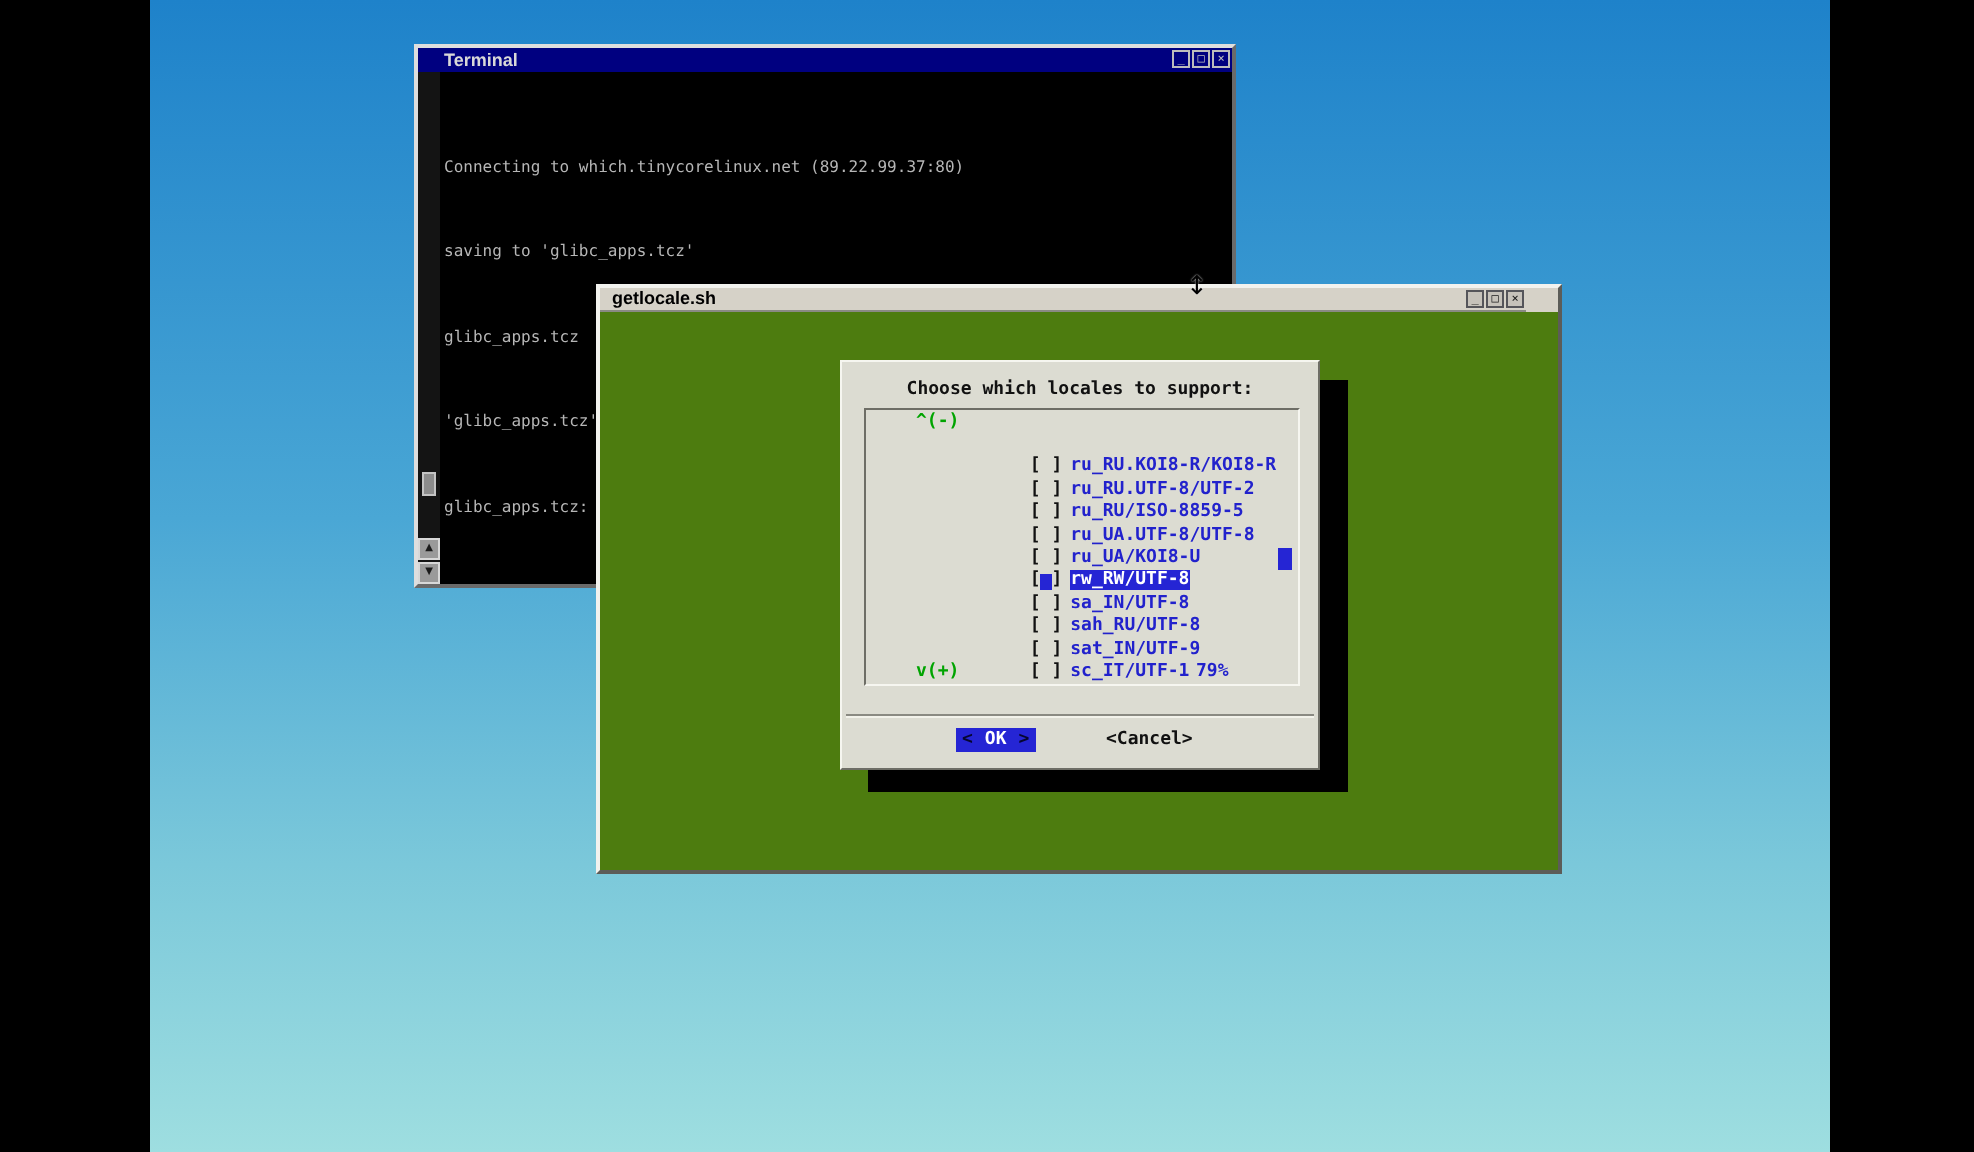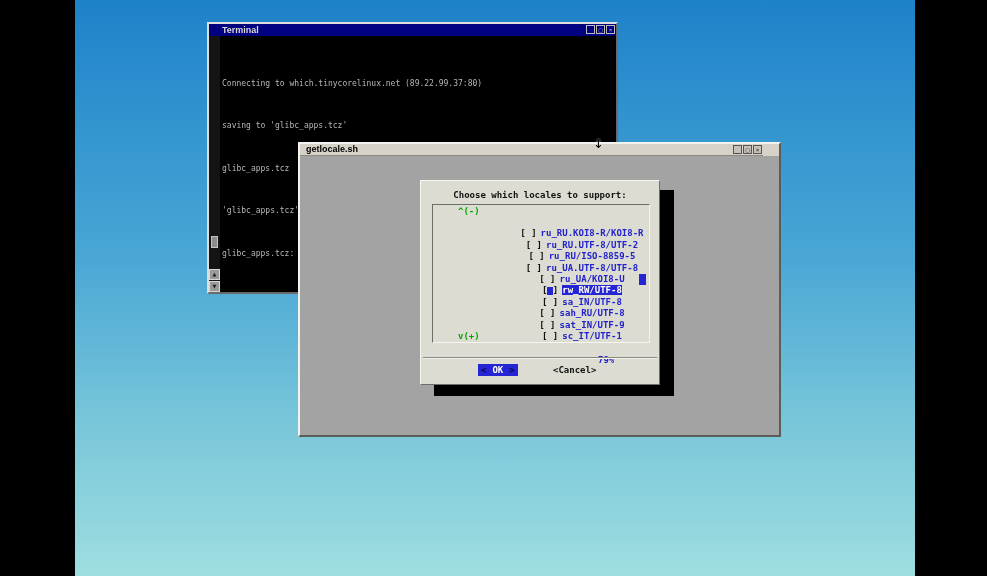--- a/index.html
+++ b/index.html
@@ -31,35 +31,35 @@
   .term-content { position:absolute; left:13px; top:12px; right:0; bottom:0; overflow:hidden;
     font:8px/10.65px "DejaVu Sans Mono",monospace; color:#b6b6b6; white-space:pre; }
   .tline { height:10.65px; }
 
   
   .locwin { position:absolute; left:298px; top:142px; width:483px; height:295px;
     background:#d6d2c8; border:2px solid; border-color:#f2f2ee #5c5c58 #5c5c58 #f2f2ee; z-index:3; }
   .loc-titlebar { position:absolute; left:0; top:0; right:16px; height:12px; background:#d6d2c8;
     border-bottom:1px solid #8a8a84; font:bold 9px/11px "Liberation Sans",sans-serif; color:#000; padding-left:6px; }
   .loc-titlebar .winbtn { border:1px solid #55555a; color:#1a1a1a; background:#c6c2ba; }
-  .loc-content { position:absolute; left:0; top:12px; right:0; bottom:0; background:#a3a3a3; }
+  .loc-content { position:absolute; left:0; top:12px; right:0; bottom:0; background:#4d7c0f; }
 
   .dlg-shadow { position:absolute; left:134px; top:34px; width:240px; height:206px; background:#000; }
   .dlg { position:absolute; left:120px; top:24px; width:240px; height:205px; background:#dcdcd2;
     border:1px solid; border-color:#f6f6f0 #6e6e66 #6e6e66 #f6f6f0; }
   .dlg-title { position:absolute; top:9px; left:0; right:0; text-align:center;
     font:bold 9px "DejaVu Sans Mono",monospace; color:#111; }
   .listbox { position:absolute; left:11px; top:23px; width:218px; height:139px;
     border:1px solid; border-color:#6e6e66 #f6f6f0 #f6f6f0 #6e6e66; }
   .scroll-ind { position:absolute; left:25px; font:bold 9px "DejaVu Sans Mono",monospace; color:#00a400; }
   .scroll-ind.up { top:1px; }
   .scroll-ind.down { top:126px; }
-  .percent { position:absolute; left:165px; top:126px; font:bold 9px "DejaVu Sans Mono",monospace; color:#2222cc;margin-top:24px; }
+  .percent { position:absolute; left:165px; top:126px; font:bold 9px "DejaVu Sans Mono",monospace; color:#2222cc; }
   .rows { position:absolute; left:0; top:12px; right:0; }
-  .lrow { height:11.4px; padding-left:6px; font:bold 9px/11.4px "DejaVu Sans Mono",monospace; white-space:pre;text-align:center; }
+  .lrow { height:11.4px; padding-left:6px; font:bold 9px/11.4px "DejaVu Sans Mono",monospace; white-space:pre; }
   .lrow .box { color:#111; position:relative; display:inline-block; }
   .lrow .llabel { color:#2222cc; margin-left:4px; }
   .lrow.hl .llabel { background:#2525d4; color:#fff; }
   .lrow.hl .box::after { content:""; position:absolute; left:5px; top:1.5px; width:6px; height:8.5px; background:#2525d4; }
   .list-thumb { position:absolute; right:3px; top:69px; width:7px; height:11px; background:#2525d4; }
   .dlg-sep { position:absolute; left:2px; right:2px; top:176px;
     border-top:1px solid #8a8a82; border-bottom:1px solid #f2f2ea; }
   .ok-btn { position:absolute; left:57px; top:183px; height:12px; background:#2525d4;
     font:bold 9px/12px "DejaVu Sans Mono",monospace; padding:0 3px; }
   .ok-btn .ok-arrow { color:#060630; }

